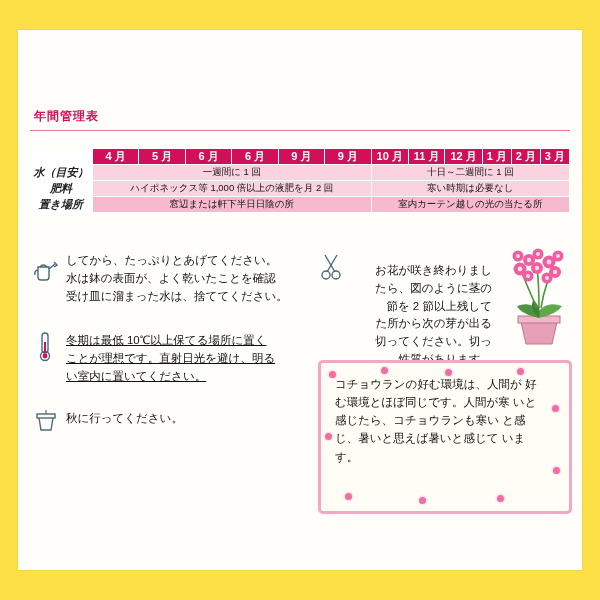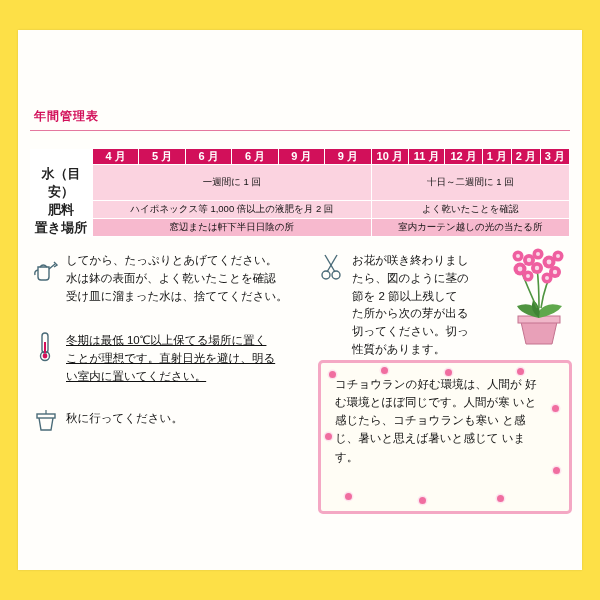--- a/index.html
+++ b/index.html
@@ -65,23 +65,24 @@
     vertical-align: middle;
     height: 15px;
   }
   .rowlabel {
     background: #ffffff;
     color: #222;
     font-weight: bold;
     text-align: left;
     width: 62px;
     border: none !important;
-    font-size: 13px;
+    font-size: 11px;
     padding-left: 2px;
     letter-spacing: 0px;
+    font-style: italic;
   }
   .hdr {
     background: #d2105a;
     color: #ffffff;
     font-weight: bold;
     font-size: 11px;
     height: 17px;
   }
   .hdr.blank {
     background: #ffffff;
@@ -176,21 +177,21 @@
             <th class="hdr">3 月</th>
           </tr>
           <tr>
             <td class="rowlabel">水（目安）</td>
             <td class="cellpink" colspan="6">一週間に 1 回</td>
             <td class="cellpink" colspan="6">十日～二週間に 1 回</td>
           </tr>
           <tr>
             <td class="rowlabel">肥料</td>
             <td class="cellpink" colspan="6">ハイポネックス等 1,000 倍以上の液肥を月 2 回</td>
-            <td class="cellpink" colspan="6">よく乾いたことを確認</td>
+            <td class="cellpink" colspan="6">寒い時期は必要なし</td>
           </tr>
           <tr>
             <td class="rowlabel">置き場所</td>
             <td class="cellpink2" colspan="6">窓辺または軒下半日日陰の所</td>
             <td class="cellpink2" colspan="6">室内カーテン越しの光の当たる所</td>
           </tr>
         </tbody>
     </table>
   </div>
 
@@ -235,21 +236,21 @@
   </div>
 
   <div class="icon-box" style="left:320px; top:252px;">
     <svg width="24" height="30" viewBox="0 0 24 30">
       <circle cx="6" cy="23" r="4" fill="none" stroke="#4a6b78" stroke-width="1.4"></circle>
       <circle cx="16" cy="23" r="4" fill="none" stroke="#4a6b78" stroke-width="1.4"></circle>
       <path d="M7 20 L17 3" fill="none" stroke="#4a6b78" stroke-width="1.4"></path>
       <path d="M15 20 L5 3" fill="none" stroke="#4a6b78" stroke-width="1.4"></path>
     </svg>
   </div>
-  <div class="care" style="left:352px; top:252px; width:140px;">
+  <div class="care" style="left:352px; top:262px; width:140px;text-align:right;">
     <span class="txt">お花が咲き終わりまし</span>
     <span class="txt">たら、図のように茎の</span>
     <span class="txt">節を 2 節以上残して</span>
     <span class="txt">た所から次の芽が出る</span>
     <span class="txt">切ってください。切っ</span>
     <span class="txt">性質があります。</span>
   </div>
 
   <div class="flowerpot">
     <svg width="96" height="112" viewBox="0 0 96 112">

